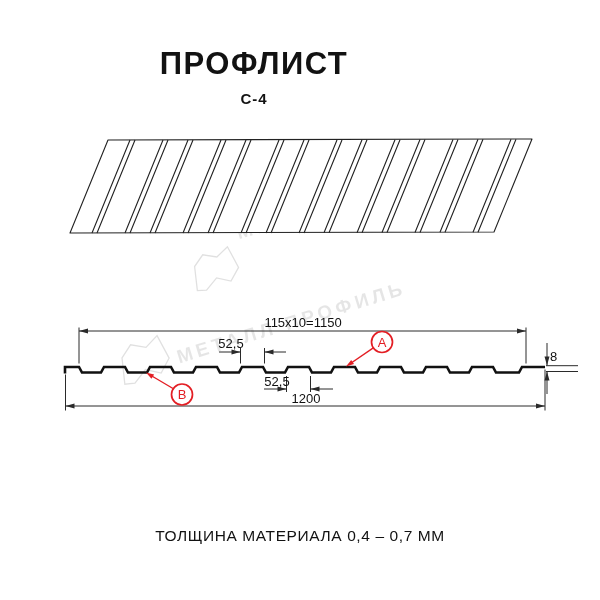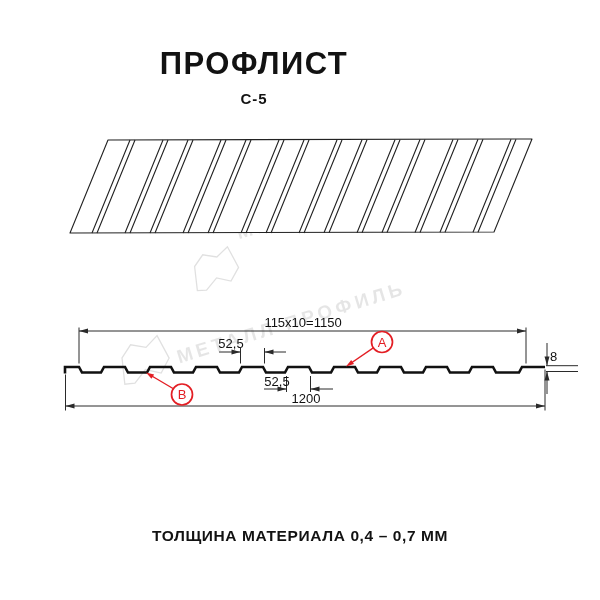--- a/index.html
+++ b/index.html
@@ -13,21 +13,21 @@
   .header{position:absolute;top:48px;left:0;width:508px;text-align:center;}
   .title{
     font-size:31px;font-weight:800;letter-spacing:1.5px;
     color:#121212;line-height:1.05;
   }
   .subtitle{
     margin-top:9px;font-size:15px;font-weight:600;letter-spacing:1px;color:#121212;
   }
   .footer{
     position:absolute;top:527px;left:0;width:600px;text-align:center;
-    font-size:15.5px;font-weight:700;letter-spacing:0.6px;color:#121212;
+    font-size:15.5px;font-weight:400;letter-spacing:0.6px;color:#121212;
   }
   svg{position:absolute;top:0;left:0;}
   .thin{stroke:#2a2a2a;stroke-width:1;fill:none;}
   .profile{stroke:#111;stroke-width:2.6;fill:none;stroke-linejoin:miter;}
   .sheet3d{stroke:#222;stroke-width:1.1;fill:#ffffff;stroke-linejoin:round;}
   .rib3d{stroke:#222;stroke-width:1.1;fill:none;}
   .arrow{fill:#2a2a2a;stroke:none;}
   .dimtext{font-family:"Liberation Sans",sans-serif;font-size:13px;fill:#111;}
   .red-line{stroke:#e31e24;stroke-width:1.4;fill:none;}
   .red-fill{fill:#e31e24;stroke:none;}
@@ -116,18 +116,18 @@
     <g>
       <path class="red-line" d="M173,388.5 L151,375.5"></path>
       <path class="red-fill" d="M146,372.5 L154.1,374.6 L151.5,378.8 Z"></path>
       <circle class="red-circle" cx="182" cy="394.5" r="10.5"></circle>
       <text class="red-letter" x="182" y="399" text-anchor="middle">В</text>
     </g>
   </svg>
 
   <div class="header">
     <div class="title">ПРОФЛИСТ</div>
-    <div class="subtitle">С-5</div>
+    <div class="subtitle">С-4</div>
   </div>
 
   <div class="footer">ТОЛЩИНА МАТЕРИАЛА 0,4 – 0,7 ММ</div>
 
 </div>
 
 </body></html>

